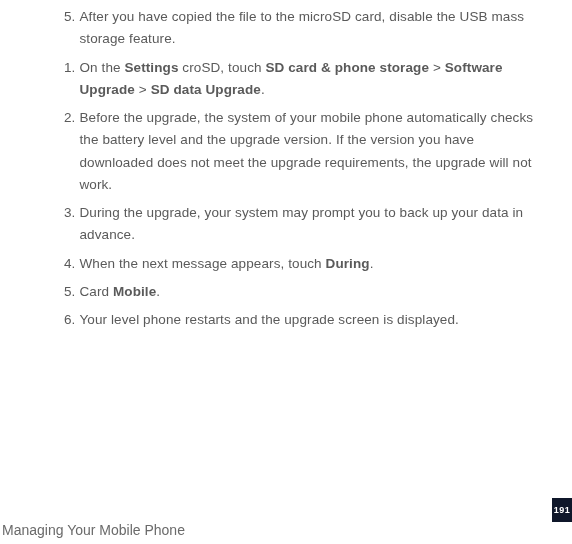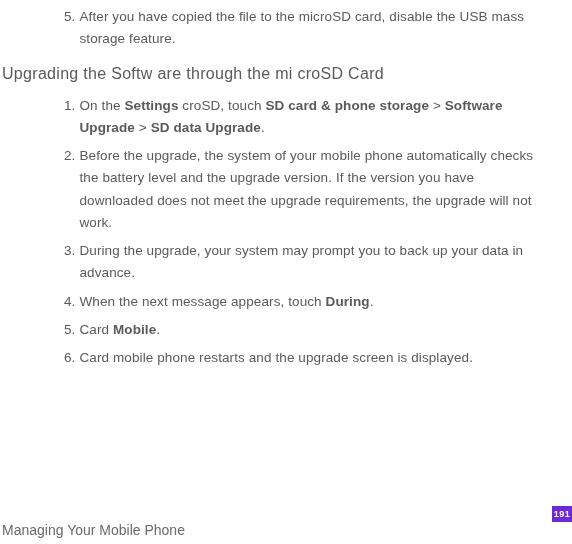--- a/index.html
+++ b/index.html
@@ -58,22 +58,22 @@
     bottom: 6px;
     left: 2px;
     font-size: 14px;
     color: #6a6a6a;
   }
   .page-tab {
     position: absolute;
     right: 0;
     bottom: 22px;
     width: 20px;
-    height: 16px;
-    background: #6d28d9;
+    height: 24px;
+    background: #0f172a;
     color: #fff;
     font-size: 9px;
     font-weight: bold;
     display: flex;
     align-items: center;
     justify-content: center;
     letter-spacing: 0.5px;
   }
 </style>
 </head>
@@ -81,21 +81,20 @@
 
 <div class="page">
 
   <div class="content">
     <div class="step">
       <div class="step-num">5.</div>
       <div class="step-text">After you have copied the file to the microSD card, disable the USB mass storage feature.</div>
     </div>
   </div>
 
-  <h2 class="section">Upgrading the Softw are through the mi croSD Card</h2>
 
 
   <div class="content" id="steps-container">
       <div class="step">
         <div class="step-num">1.</div>
         <div class="step-text"><span>On the </span><span class="bold">Settings</span><span> croSD, touch </span><span class="bold">SD card &amp; phone storage</span><span> &gt; </span><span class="bold">Software Upgrade</span><span> &gt; </span><span class="bold">SD data Upgrade</span><span>.</span></div>
       </div>
       <div class="step">
         <div class="step-num">2.</div>
         <div class="step-text"><span>Before the upgrade, the system of your mobile phone automatically checks the battery level and the upgrade version. If the version you have downloaded does not meet the upgrade requirements, the upgrade will not work.</span></div>
@@ -107,20 +106,20 @@
       <div class="step">
         <div class="step-num">4.</div>
         <div class="step-text"><span>When the next message appears, touch </span><span class="bold">During</span><span>.</span></div>
       </div>
       <div class="step">
         <div class="step-num">5.</div>
         <div class="step-text"><span>Card </span><span class="bold">Mobile</span><span>.</span></div>
       </div>
       <div class="step">
         <div class="step-num">6.</div>
-        <div class="step-text"><span>Card mobile phone restarts and the upgrade screen is displayed.</span></div>
+        <div class="step-text"><span>Your level phone restarts and the upgrade screen is displayed.</span></div>
       </div>
     </div>
 
 </div>
 
 <div class="footer">Managing Your Mobile Phone</div>
 <div class="page-tab">191</div>
 
 </body></html>

